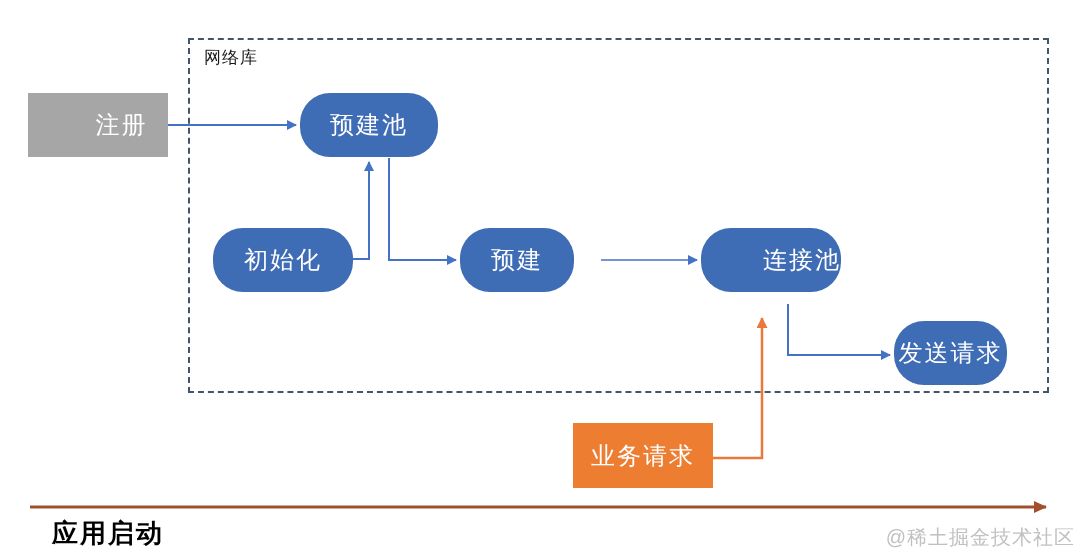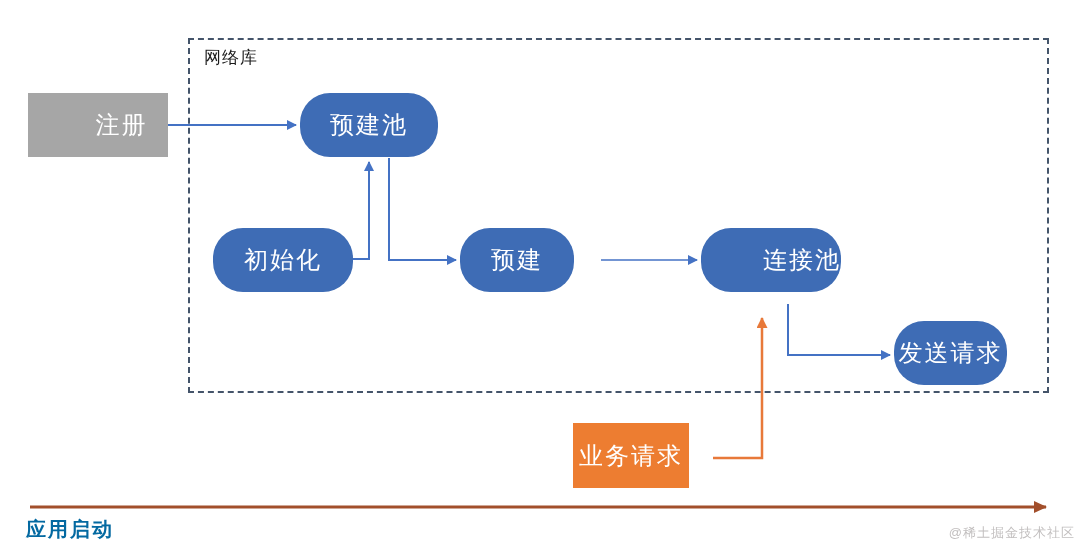--- a/index.html
+++ b/index.html
@@ -46,44 +46,44 @@
   .node.blue   { background: #3E6CB5; border-radius: 30px; }
   .node.gray   { background: #A6A6A6; padding-left: 47px; }
   .node.orange { background: #ED7D31; }
 
   .n-register        { left: 28px;  top: 93px;  width: 140px; height: 64px; }
   .n-prebuilt-pool   { left: 300px; top: 93px;  width: 138px; height: 64px; }
   .n-initialize      { left: 213px; top: 228px; width: 140px; height: 64px; font-family: Liberation Serif, serif; }
   .n-prebuild        { left: 460px; top: 228px; width: 114px; height: 64px; }
   .n-connection-pool { left: 701px; top: 228px; width: 140px; height: 64px; justify-content: flex-end; }
   .n-send-request    { left: 894px; top: 321px; width: 113px; height: 64px; }
-  .n-business-request{ left: 573px; top: 423px; width: 116px; height: 65px; }
+  .n-business-request{ left: 573px; top: 423px; width: 140px; height: 65px; }
 
   svg.connectors {
     position: absolute;
     left: 0;
     top: 0;
     width: 1080px;
     height: 553px;
     pointer-events: none;
   }
   .timeline-label {
     position: absolute;
-    left: 26px;
+    left: 52px;
     top: 516px;
-    font-size: 20px;
+    font-size: 26px;
     font-weight: 600;
-    color: #0369a1;
+    color: #000000;
     letter-spacing: 2px;
   }
   .watermark {
     position: absolute;
     right: 5px;
     top: 524px;
-    font-size: 13px;
+    font-size: 20px;
     color: #C2BFBF;
     letter-spacing: 1px;
   }
 </style>
 </head>
 <body>
 
 <div class="canvas">
 
   <div class="group-box">

